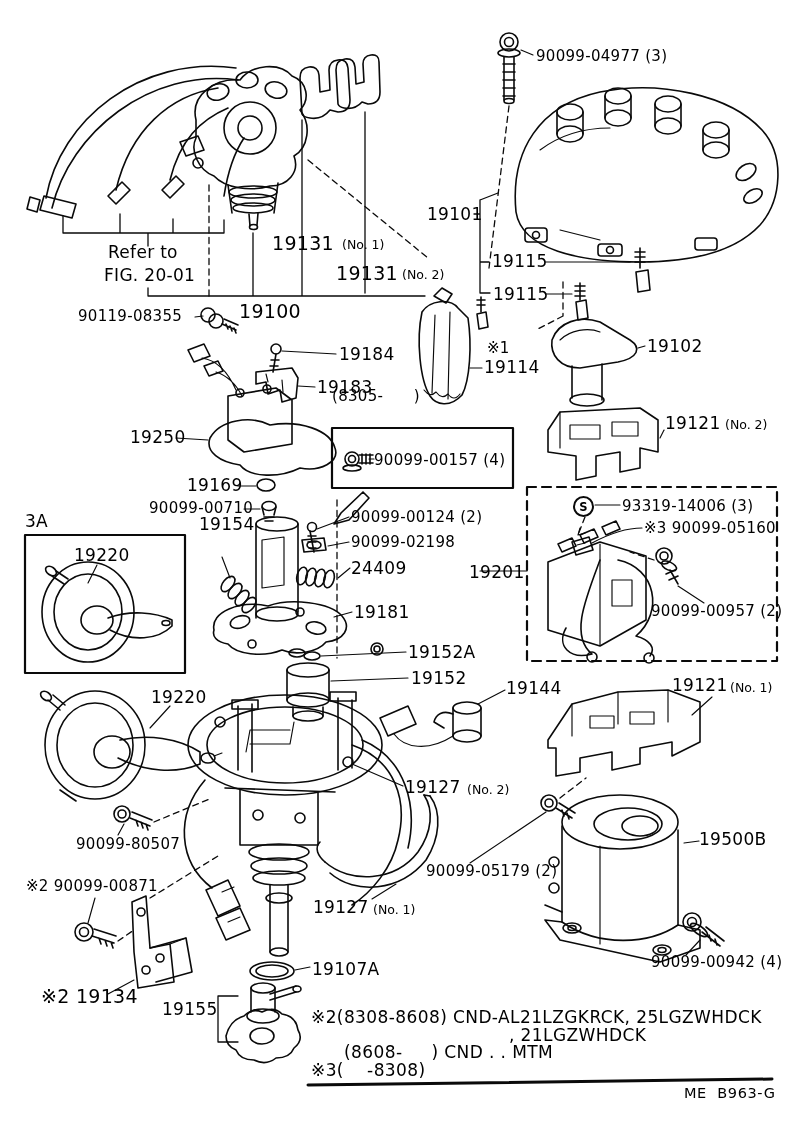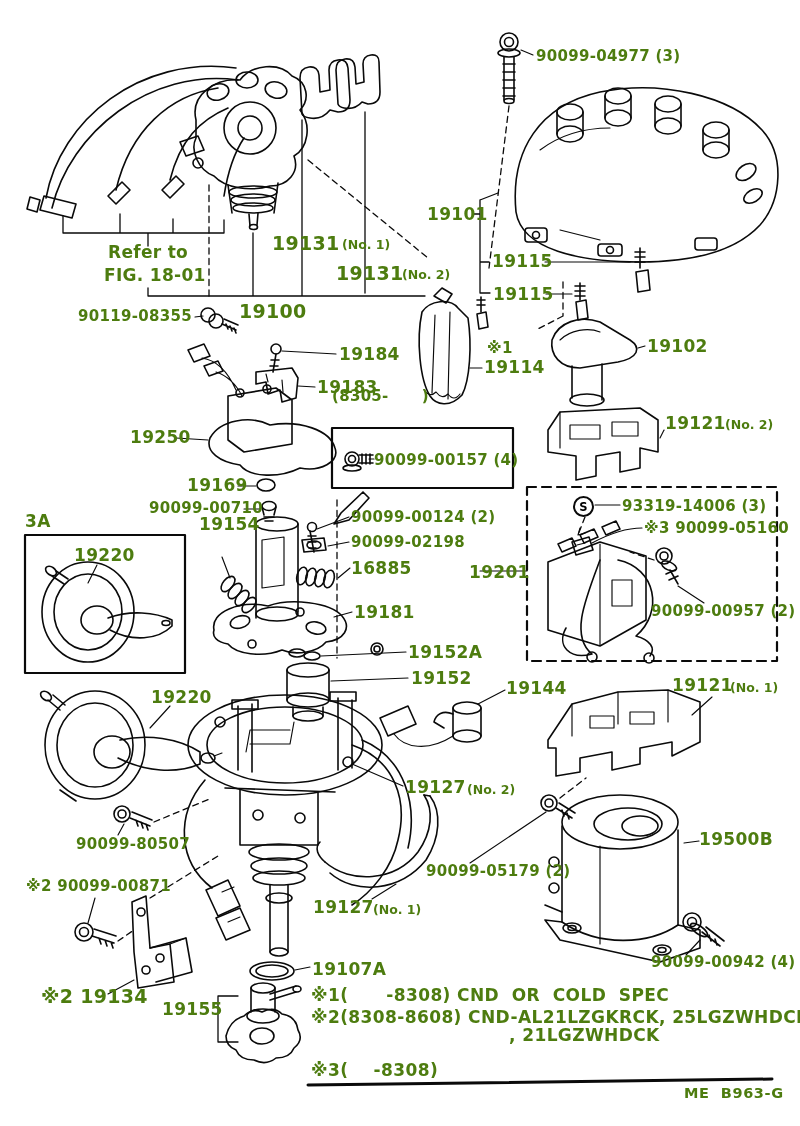--- a/index.html
+++ b/index.html
@@ -5,22 +5,22 @@
   html,body{margin:0;padding:0;background:#fff;}
   #canvas{position:relative;width:800px;height:1126px;background:#fff;overflow:hidden;
           font-family:"DejaVu Sans",sans-serif;color:#000;}
   #art{position:absolute;left:0;top:0;}
   svg *{stroke:#0a0a0a;fill:none;stroke-width:1.6;stroke-linecap:round;stroke-linejoin:round;}
   svg .thin{stroke-width:1.15;}
   svg .tk{stroke-width:1.3;}
   svg .dash{stroke-dasharray:6 4.5;stroke-width:1.3;}
   svg .box{stroke-width:2.2;}
   svg .rule{stroke-width:3;}
-  .lbl{position:absolute;font-weight:bold;font-size:17px;letter-spacing:.3px;
-       white-space:pre;line-height:1.08;color:#4d7c0f;}
+  .lbl{position:absolute;font-weight:normal;font-size:17px;letter-spacing:.3px;
+       white-space:pre;line-height:1.08;color:#000000;}
   .sm{font-size:15px;}
   .lg{font-size:19px;}
   .xs{font-size:12.5px;letter-spacing:0;}
   .note{font-size:17px;letter-spacing:.4px;}
   .code{font-size:14.5px;letter-spacing:.6px;}
   .scircle{position:absolute;width:17px;height:17px;border:2px solid #0a0a0a;border-radius:50%;
        font-size:11.5px;font-weight:bold;display:flex;align-items:center;justify-content:center;}
 </style>
 </head>
 <body>
@@ -411,21 +411,21 @@
         <circle cx="692" cy="922" r="4.5"></circle>
     <ellipse cx="699" cy="930" rx="10" ry="4" transform="rotate(35 699 930)"></ellipse>
     <path d="M702,932 L720,946 M706,927 L724,941 M709,935 l2,6 M715,939 l2,6"></path>
     <path class="thin" d="M700,940 L686,955"></path>
   </g>
 
   <path class="rule" d="M308,1085 L772,1079"></path>
 </svg>
 
 <div class="lbl" style="left:108px;top:243px">Refer to</div>
-<div class="lbl" style="left:104px;top:266px">FIG. 18-01</div>
+<div class="lbl" style="left:104px;top:266px">FIG. 20-01</div>
 <div class="lbl sm" style="left:78px;top:308px">90119-08355</div>
 <div class="lbl lg" style="left:239px;top:301px">19100</div>
 <div class="lbl lg" style="left:272px;top:233px">19131</div>
 <div class="lbl xs" style="left:342px;top:238px">(No. 1)</div>
 <div class="lbl lg" style="left:336px;top:263px">19131</div>
 <div class="lbl xs" style="left:402px;top:268px">(No. 2)</div>
 <div class="lbl sm" style="left:536px;top:48px">90099-04977 (3)</div>
 <div class="lbl" style="left:427px;top:205px">19101</div>
 <div class="lbl" style="left:492px;top:252px">19115</div>
 <div class="lbl" style="left:493px;top:285px">19115</div>
@@ -437,21 +437,21 @@
 <div class="lbl" style="left:647px;top:337px">19102</div>
 <div class="lbl" style="left:665px;top:414px">19121</div>
 <div class="lbl xs" style="left:725px;top:418px">(No. 2)</div>
 <div class="lbl sm" style="left:332px;top:388px">(8305-&nbsp;&nbsp;&nbsp;&nbsp;&nbsp;&nbsp;)</div>
 <div class="lbl sm" style="left:374px;top:452px">90099-00157 (4)</div>
 <div class="lbl" style="left:187px;top:476px">19169</div>
 <div class="lbl sm" style="left:149px;top:500px">90099-00710</div>
 <div class="lbl sm" style="left:351px;top:509px">90099-00124 (2)</div>
 <div class="lbl sm" style="left:351px;top:534px">90099-02198</div>
 <div class="lbl" style="left:199px;top:515px">19154</div>
-<div class="lbl" style="left:351px;top:559px">16885</div>
+<div class="lbl" style="left:351px;top:559px">24409</div>
 <div class="lbl" style="left:354px;top:603px">19181</div>
 <div class="lbl" style="left:25px;top:512px">3A</div>
 <div class="lbl" style="left:74px;top:546px">19220</div>
 <div class="lbl" style="left:469px;top:563px">19201</div>
 <div class="scircle" style="left:573px;top:496px">S</div>
 <div class="lbl sm" style="left:622px;top:498px">93319-14006 (3)</div>
 <div class="lbl sm" style="left:644px;top:520px">※3 90099-05160</div>
 <div class="lbl sm" style="left:651px;top:603px">90099-00957 (2)</div>
 <div class="lbl" style="left:408px;top:643px">19152A</div>
 <div class="lbl" style="left:411px;top:669px">19152</div>
@@ -465,19 +465,19 @@
 <div class="lbl" style="left:699px;top:830px">19500B</div>
 <div class="lbl sm" style="left:426px;top:863px">90099-05179 (2)</div>
 <div class="lbl sm" style="left:26px;top:878px">※2 90099-00871</div>
 <div class="lbl" style="left:313px;top:898px">19127</div>
 <div class="lbl xs" style="left:373px;top:903px">(No. 1)</div>
 <div class="lbl" style="left:312px;top:960px">19107A</div>
 <div class="lbl lg" style="left:41px;top:986px">※2 19134</div>
 <div class="lbl" style="left:162px;top:1000px">19155</div>
 <div class="lbl sm" style="left:651px;top:954px">90099-00942 (4)</div>
 
-<div class="lbl note" style="left:311px;top:986px">※1(&nbsp;&nbsp;&nbsp;&nbsp;&nbsp;&nbsp;-8308) CND&nbsp; OR&nbsp; COLD&nbsp; SPEC</div>
 <div class="lbl note" style="left:311px;top:1008px">※2(8308-8608) CND-AL21LZGKRCK, 25LGZWHDCK</div>
 <div class="lbl note" style="left:509px;top:1026px">, 21LGZWHDCK</div>
+<div class="lbl note" style="left:344px;top:1043px">(8608-&nbsp;&nbsp;&nbsp;&nbsp;&nbsp;) CND . . MTM</div>
 <div class="lbl note" style="left:311px;top:1061px">※3(&nbsp;&nbsp;&nbsp;&nbsp;-8308)</div>
 <div class="lbl code" style="left:684px;top:1086px">ME&nbsp; B963-G</div>
 
 </div>
 
 </body></html>

